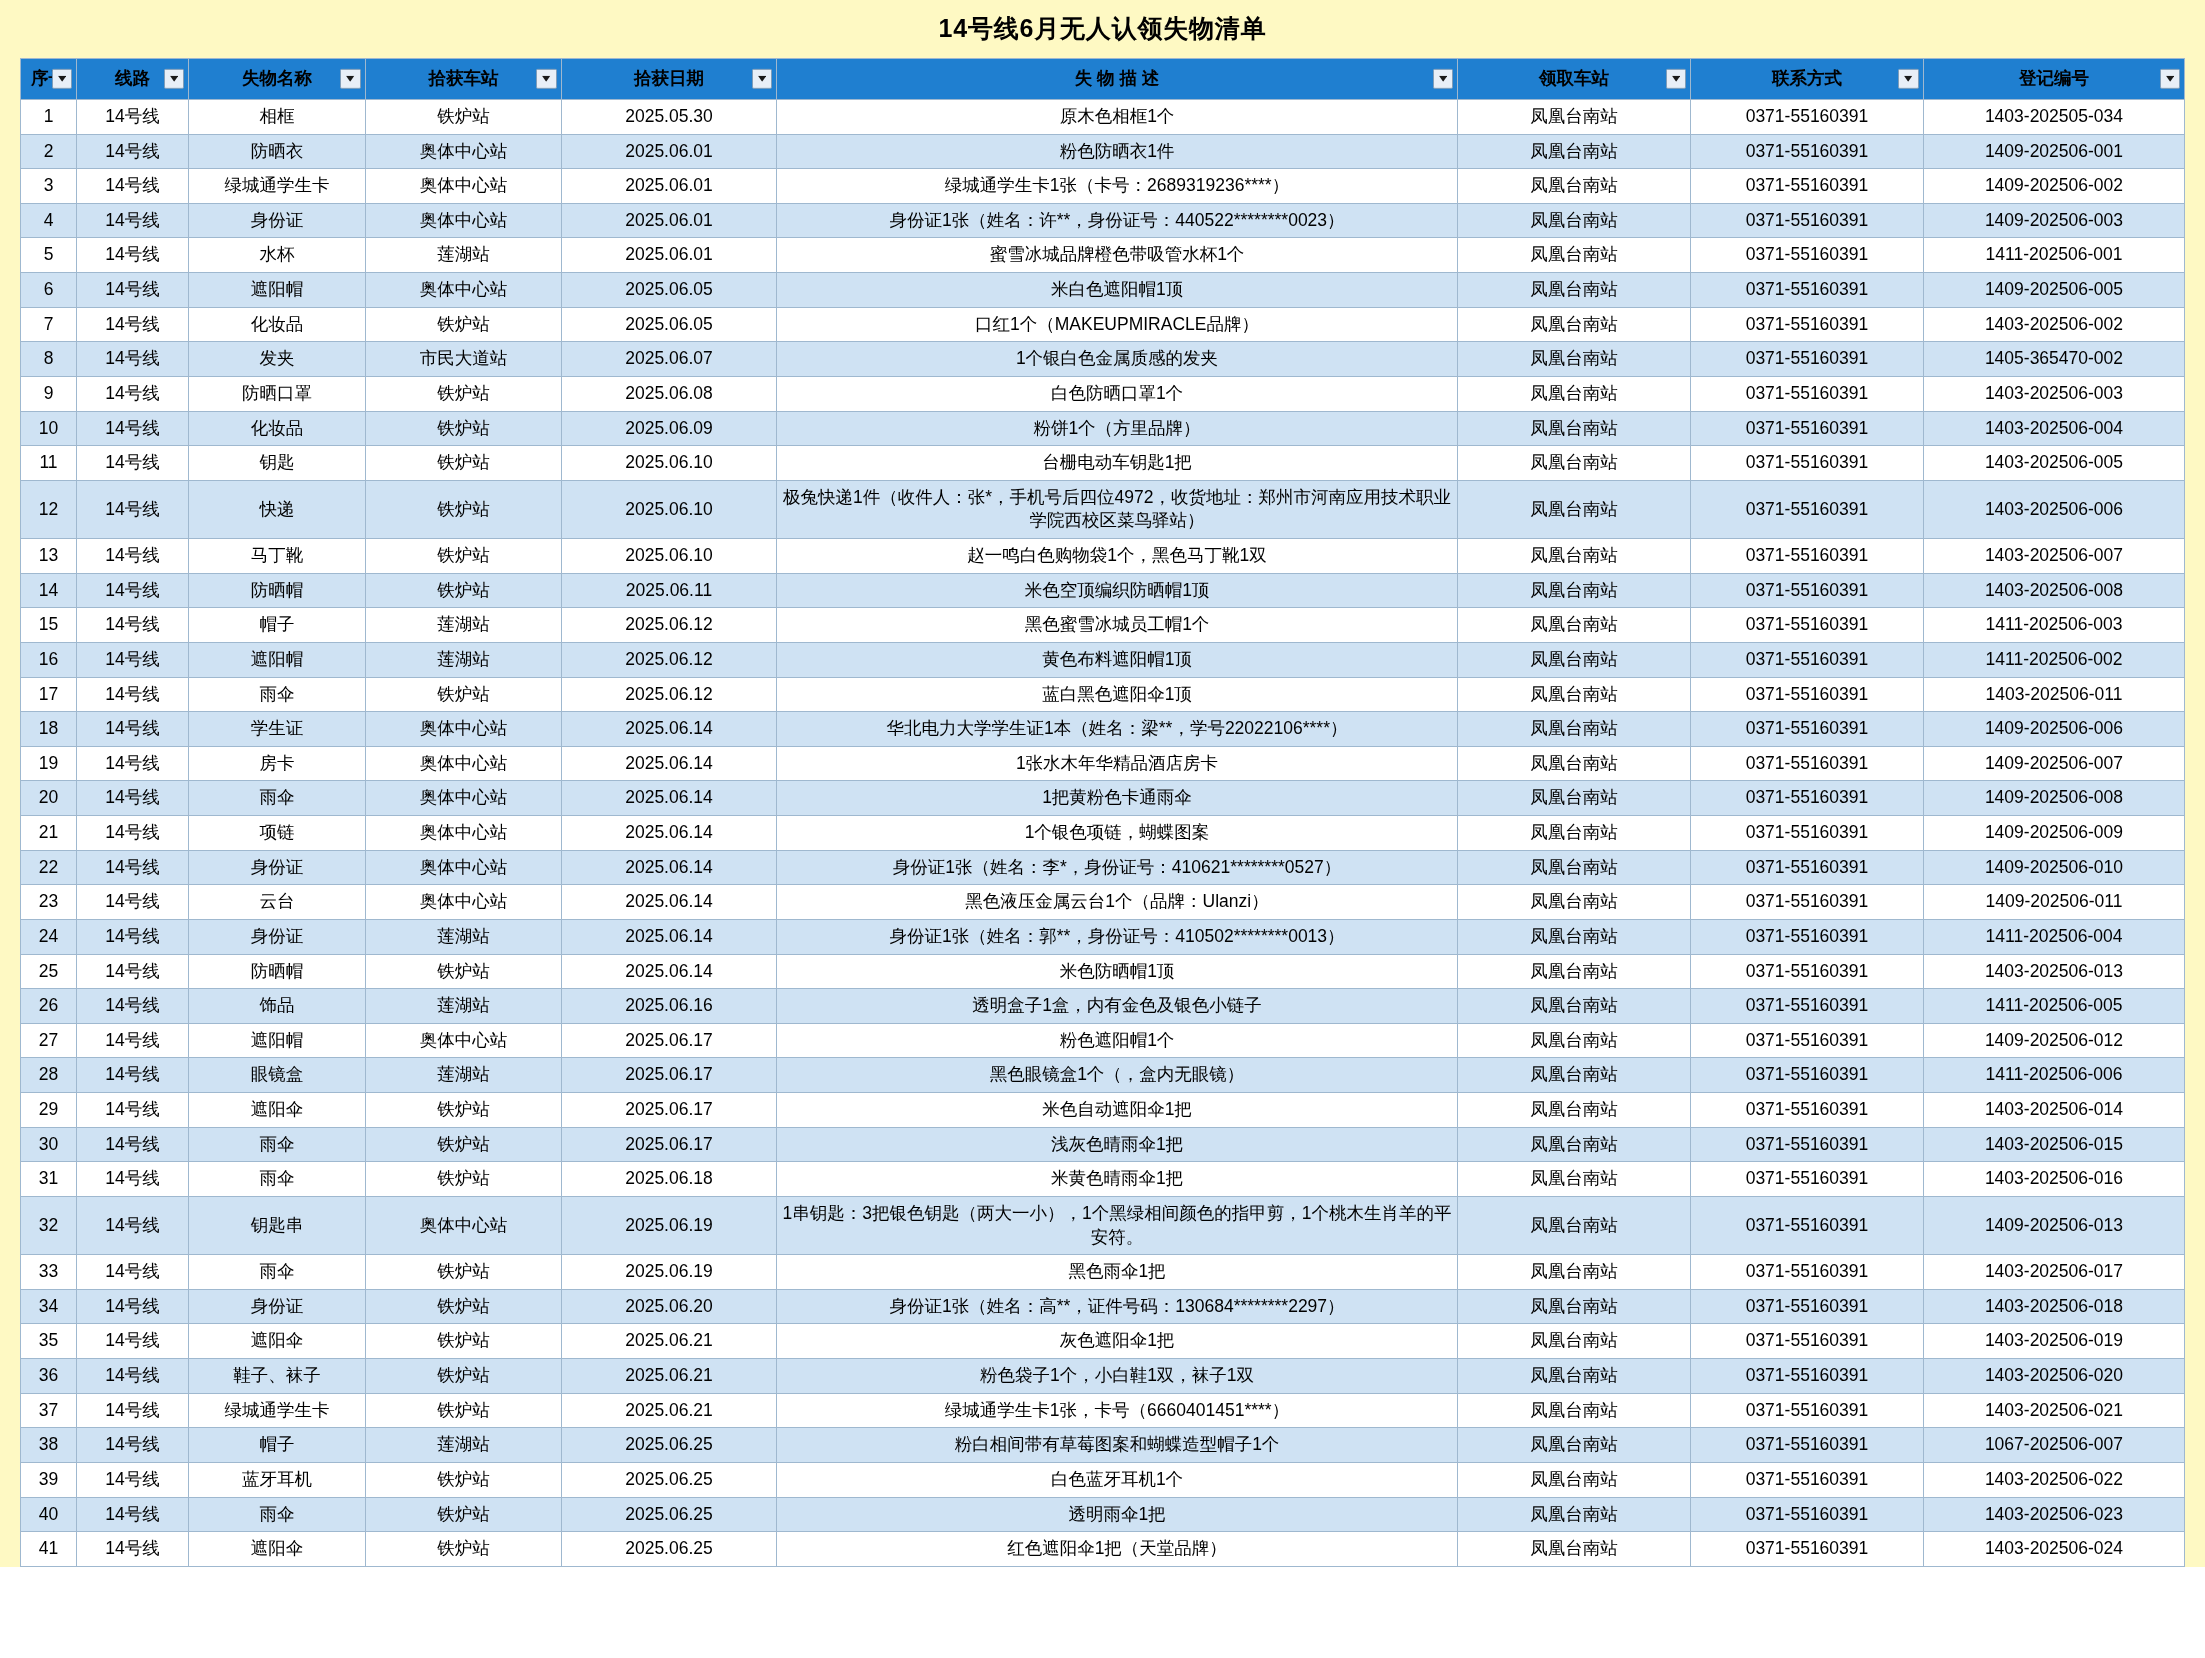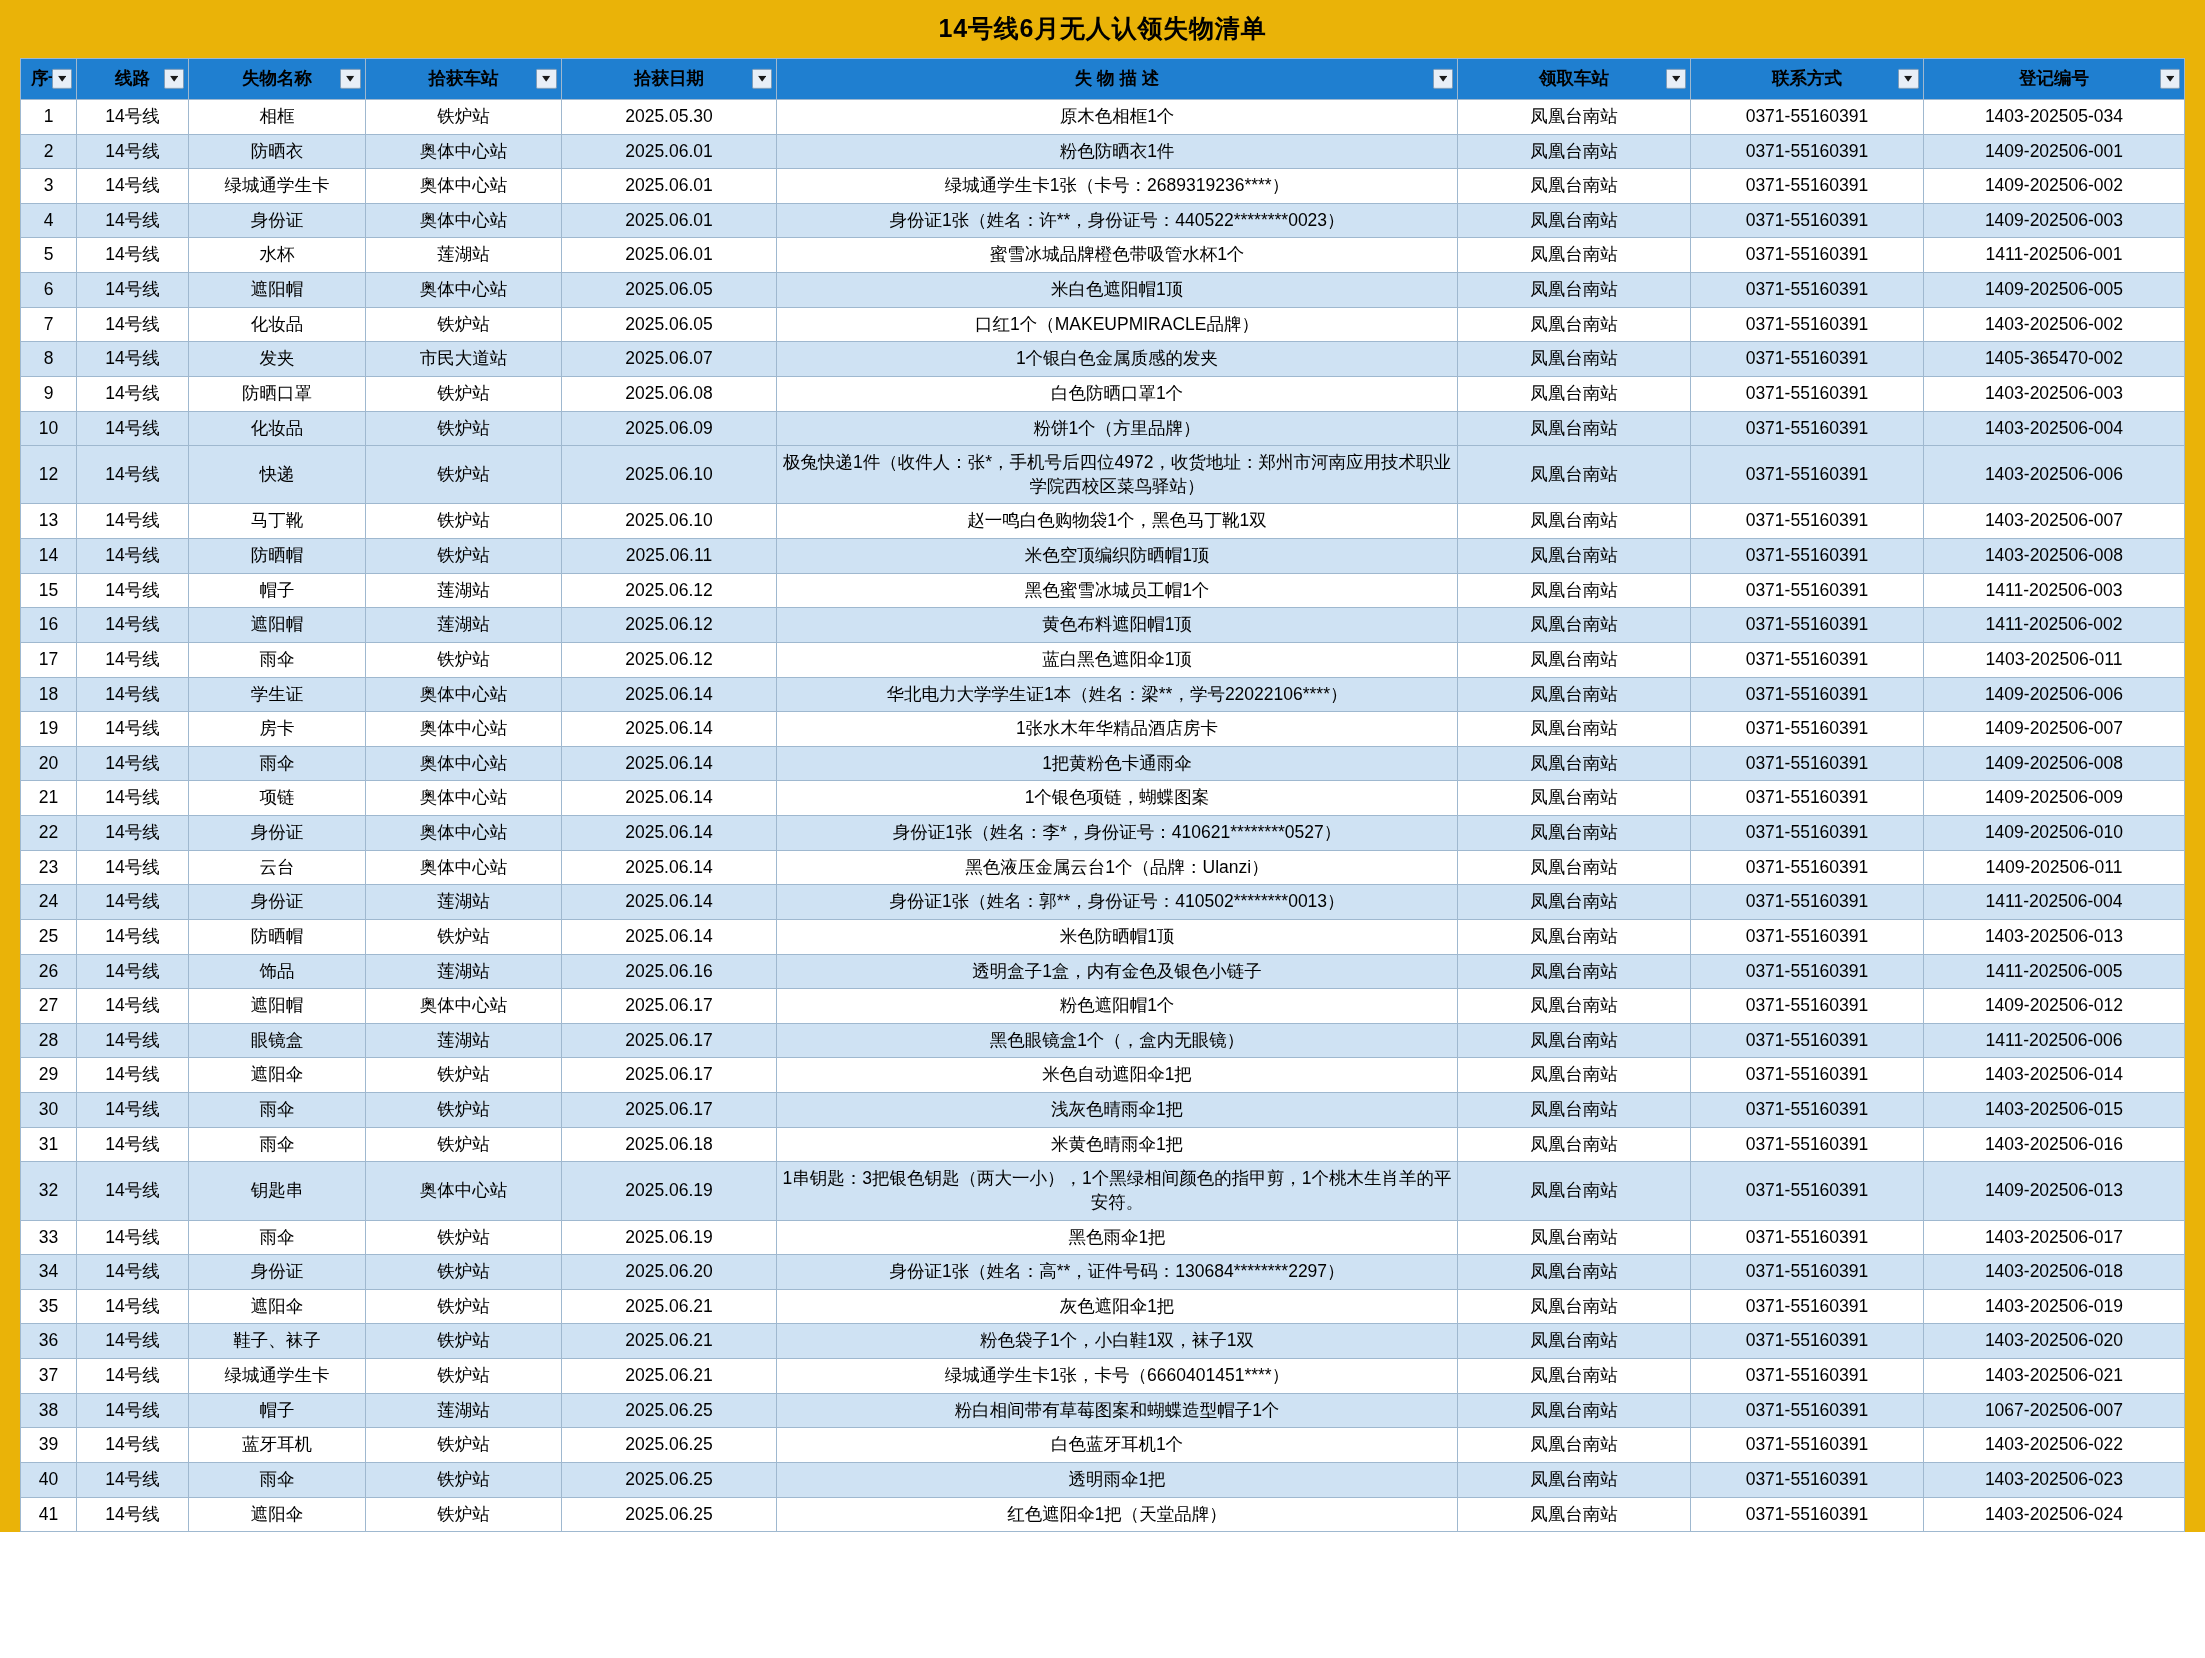--- a/index.html
+++ b/index.html
@@ -5,21 +5,21 @@
   html, body {
     margin: 0;
     padding: 0;
     background: #ffffff;
     font-family: "Liberation Sans", "DejaVu Sans", sans-serif;
   }
   .sheet {
     width: 2205px;
     box-sizing: border-box;
     padding: 0;
-    background: #eab308;
+    background: #fef9c3;
   }
   .title {
     text-align: center;
     font-size: 25px;
     font-weight: bold;
     color: #000000;
     padding: 11.7px 0 13.3px 0;
     letter-spacing: 0.8px;
   }
   table.lost-table {
@@ -247,20 +247,31 @@
           <td>10</td>
           <td>14号线</td>
           <td>化妆品</td>
           <td>铁炉站</td>
           <td>2025.06.09</td>
           <td class="desc">粉饼1个（方里品牌）</td>
           <td>凤凰台南站</td>
           <td>0371-55160391</td>
           <td>1403-202506-004</td>
         </tr>
+        <tr class="odd">
+          <td>11</td>
+          <td>14号线</td>
+          <td>钥匙</td>
+          <td>铁炉站</td>
+          <td>2025.06.10</td>
+          <td class="desc">台栅电动车钥匙1把</td>
+          <td>凤凰台南站</td>
+          <td>0371-55160391</td>
+          <td>1403-202506-005</td>
+        </tr>
         <tr class="even">
           <td>12</td>
           <td>14号线</td>
           <td>快递</td>
           <td>铁炉站</td>
           <td>2025.06.10</td>
           <td class="desc">极兔快递1件（收件人：张*，手机号后四位4972，收货地址：郑州市河南应用技术职业学院西校区菜鸟驿站）</td>
           <td>凤凰台南站</td>
           <td>0371-55160391</td>
           <td>1403-202506-006</td>

